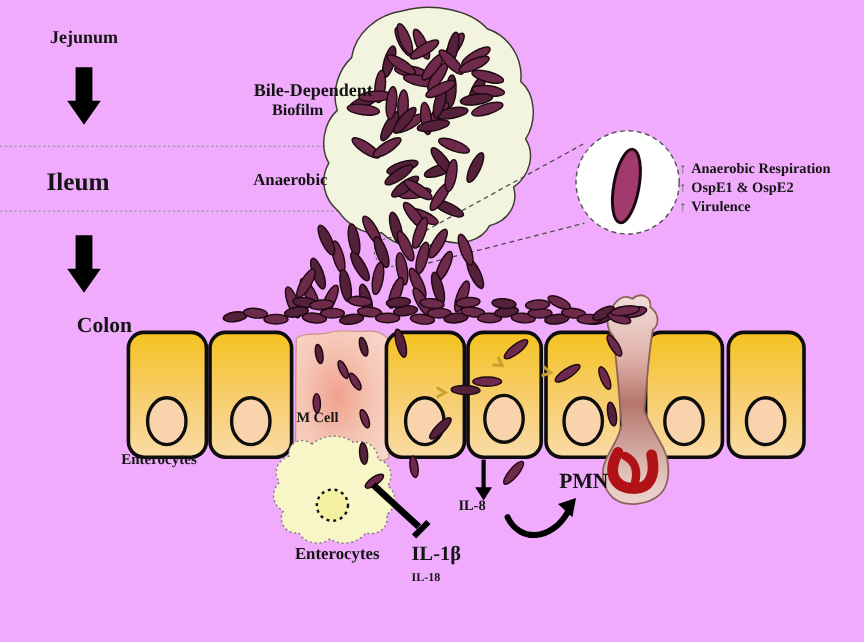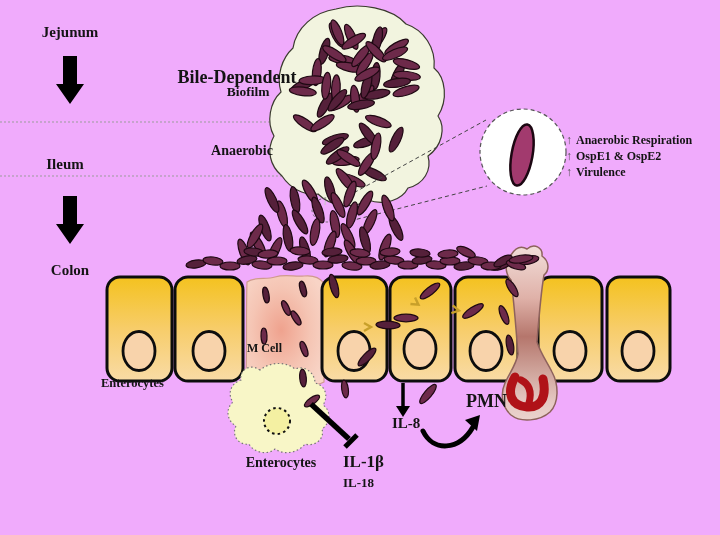--- a/index.html
+++ b/index.html
@@ -264,24 +264,24 @@
     <line x1="345" y1="447" x2="357" y2="435" stroke="#000" stroke-width="5"></line>
   </g>
 
   <g>
     <path d="M423,431 C433,452 459,451 473,427" fill="none" stroke="#000" stroke-width="5" stroke-linecap="round"></path>
     <polygon points="480,415 465,420 477,431" fill="#000"></polygon>
   </g>
 </svg>
 
 <div class="lbl ctr" style="left:70px;top:24px;font-size:15px">Jejunum</div>
-<div class="lbl ctr" style="left:65px;top:156px;font-size:15px">Ileum</div>
-<div class="lbl ctr" style="left:70px;top:262px;font-size:15px">Colon</div>
-
-<div class="lbl ctr" style="left:237px;top:68px;font-size:18px">Bile-Dependent</div>
+<div class="lbl ctr" style="left:65px;top:140px;font-size:21px">Ileum</div>
+<div class="lbl ctr" style="left:87px;top:262px;font-size:18px">Colon</div>
+
+<div class="lbl ctr" style="left:261px;top:68px;font-size:15px">Bile-Dependent</div>
 <div class="lbl ctr" style="left:248px;top:85px;font-size:13.5px">Biofilm</div>
 <div class="lbl ctr" style="left:242px;top:143px;font-size:14px">Anaerobic</div>
 
 <div class="lbl" style="left:566px;top:133px">
   <div class="ann-row">
     <span class="up">↑</span>
     <span>Anaerobic Respiration</span>
   </div>
   <div class="ann-row">
     <span class="up">↑</span>
@@ -290,17 +290,17 @@
   <div class="ann-row">
     <span class="up">↑</span>
     <span>Virulence</span>
   </div>
 </div>
 
 <div class="lbl" style="left:247px;top:342px;font-size:12px">M Cell</div>
 <div class="lbl" style="left:101px;top:377px;font-size:12.5px">Enterocytes</div>
 <div class="lbl ctr" style="left:281px;top:455px;font-size:14px">Enterocytes</div>
 <div class="lbl" style="left:343px;top:453px;font-size:17px">IL-1β</div>
-<div class="lbl" style="left:343px;top:476px;font-size:13px">IL-18</div>
-<div class="lbl" style="left:392px;top:415px;font-size:15px">IL-8</div>
+<div class="lbl" style="left:343px;top:476px;font-size:10px">IL-18</div>
+<div class="lbl" style="left:382px;top:415px;font-size:12px">IL-8</div>
 <div class="lbl" style="left:466px;top:392px;font-size:18px">PMN</div>
 
 </div>
 
 </body></html>

